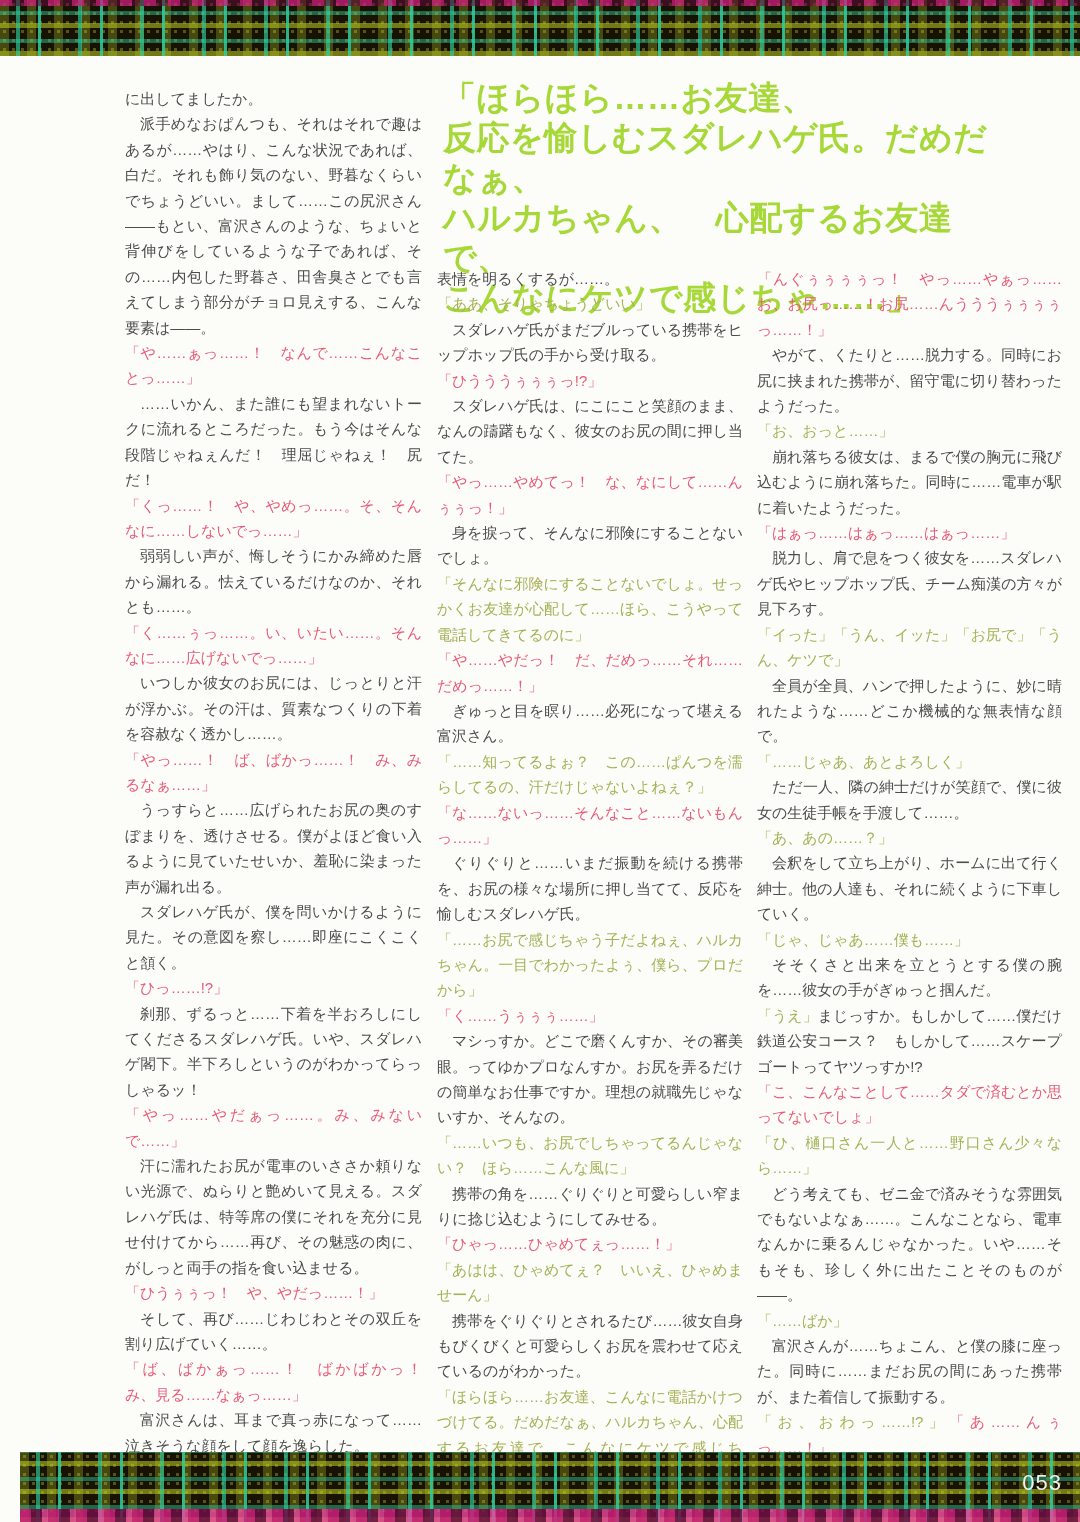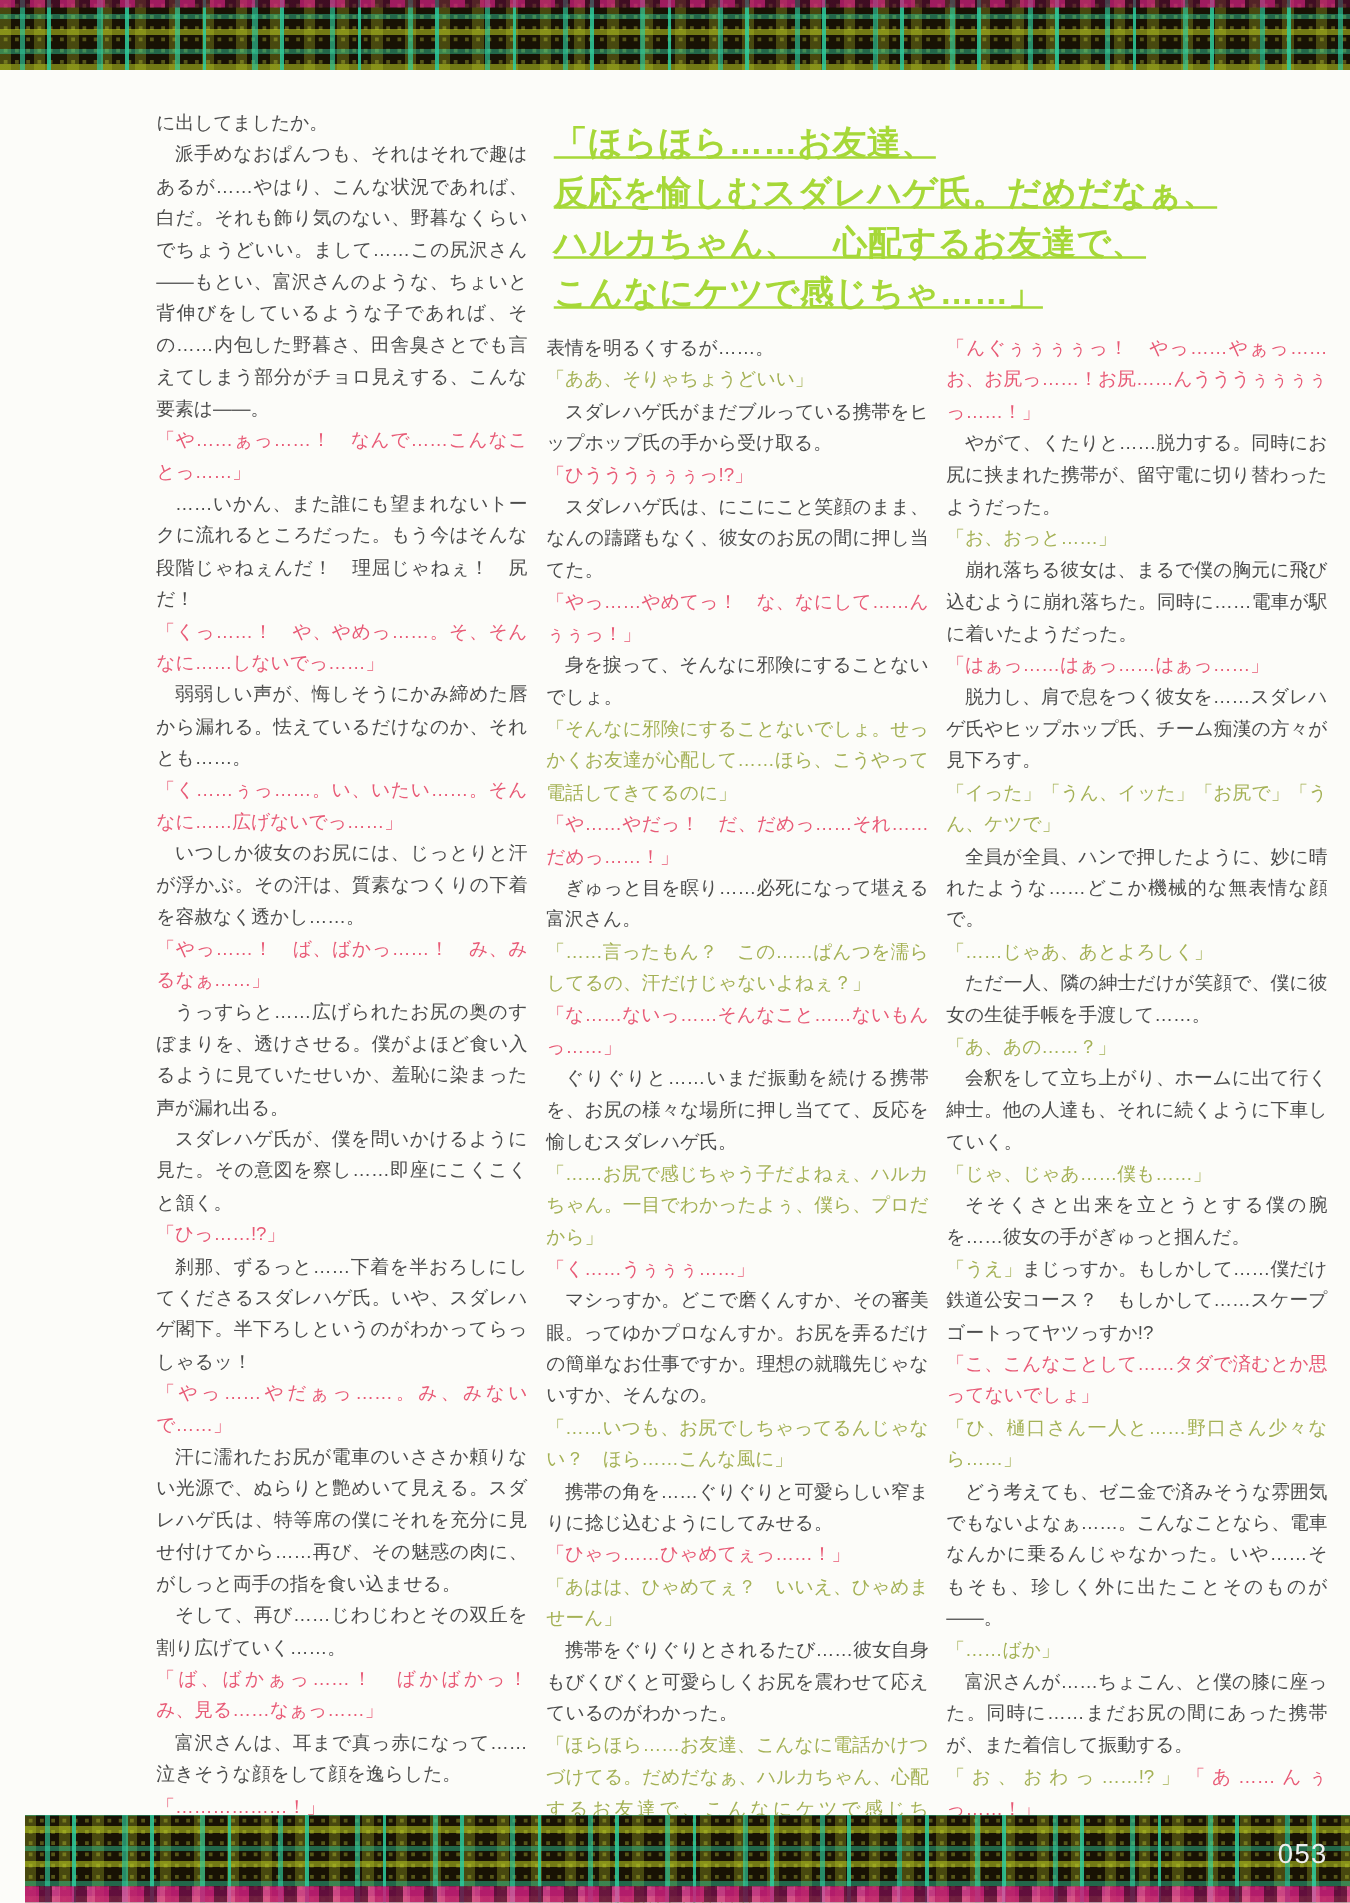--- a/index.html
+++ b/index.html
@@ -18,22 +18,22 @@
   }
   .border-top{position:absolute;top:0;left:0;width:1080px;height:56px;}
   .border-top::before{content:"";position:absolute;top:0;left:0;right:0;height:6px;
     background:repeating-linear-gradient(90deg, rgba(205,30,125,.75) 0 12px, rgba(90,10,55,.6) 12px 24px);}
   .border-bottom{position:absolute;bottom:0;left:0;width:1080px;height:70px;margin-left:20px;}
   .border-bottom::after{content:"";position:absolute;bottom:0;left:0;right:0;height:13px;
     background:repeating-linear-gradient(90deg, rgba(205,30,125,.85) 0 11px, rgba(110,14,70,.85) 11px 22px, rgba(235,70,160,.8) 22px 28px);}
   .page-number{position:absolute;right:38px;bottom:26px;color:#efefef;font-size:22px;letter-spacing:1px;}
 
   
-  .headline{position:absolute;left:443px;top:94px;width:575px;color:var(--headline,#a6d838);
-    font-weight:bold;font-size:27px;line-height:40px;letter-spacing:.5px;text-decoration:underline;}
+  .headline{position:absolute;left:443px;top:78px;width:575px;color:var(--headline,#a6d838);
+    font-weight:bold;font-size:33px;line-height:40px;letter-spacing:.5px;}
 
   
   .col{position:absolute;font-size:15px;line-height:25.4px;text-align:justify;color:var(--narration,#4c4c4c);}
   .col-1{left:125px;top:86px;width:297px;}
   .col-2{left:437px;top:266px;width:306px;}
   .col-3{left:757px;top:266px;width:305px;}
   .para{margin:0;}
   .indent{text-indent:1em;}
   .s-narration{color:var(--narration,#4c4c4c);}
   .s-pink{color:var(--pink,#e85a76);}
@@ -61,38 +61,39 @@
       <p class="para indent"><span class="s-narration">弱弱しい声が、悔しそうにかみ締めた唇から漏れる。怯えているだけなのか、それとも……。</span></p>
       <p class="para"><span class="s-pink">「く……ぅっ……。い、いたい……。そんなに……広げないでっ……」</span></p>
       <p class="para indent"><span class="s-narration">いつしか彼女のお尻には、じっとりと汗が浮かぶ。その汗は、質素なつくりの下着を容赦なく透かし……。</span></p>
       <p class="para"><span class="s-pink">「やっ……！　ば、ばかっ……！　み、みるなぁ……」</span></p>
       <p class="para indent"><span class="s-narration">うっすらと……広げられたお尻の奥のすぼまりを、透けさせる。僕がよほど食い入るように見ていたせいか、羞恥に染まった声が漏れ出る。</span></p>
       <p class="para indent"><span class="s-narration">スダレハゲ氏が、僕を問いかけるように見た。その意図を察し……即座にこくこくと頷く。</span></p>
       <p class="para"><span class="s-pink">「ひっ……!?」</span></p>
       <p class="para indent"><span class="s-narration">刹那、ずるっと……下着を半おろしにしてくださるスダレハゲ氏。いや、スダレハゲ閣下。半下ろしというのがわかってらっしゃるッ！</span></p>
       <p class="para"><span class="s-pink">「やっ……やだぁっ……。み、みないで……」</span></p>
       <p class="para indent"><span class="s-narration">汗に濡れたお尻が電車のいささか頼りない光源で、ぬらりと艶めいて見える。スダレハゲ氏は、特等席の僕にそれを充分に見せ付けてから……再び、その魅惑の肉に、がしっと両手の指を食い込ませる。</span></p>
+      <p class="para"><span class="s-pink">「ひうぅぅっ！　や、やだっ……！」</span></p>
       <p class="para indent"><span class="s-narration">そして、再び……じわじわとその双丘を割り広げていく……。</span></p>
       <p class="para"><span class="s-pink">「ば、ばかぁっ……！　ばかばかっ！　み、見る……なぁっ……」</span></p>
       <p class="para indent"><span class="s-narration">富沢さんは、耳まで真っ赤になって……泣きそうな顔をして顔を逸らした。</span></p>
       <p class="para"><span class="s-pink">「………………！」</span></p>
       <p class="para indent"><span class="s-narration">それを果たして、どう表現していいものか。直接的な物言いは興が殺げる。</span></p>
     </div>
   <div class="col col-2">
       <p class="para"><span class="s-narration">表情を明るくするが……。</span></p>
       <p class="para"><span class="s-green">「ああ、そりゃちょうどいい」</span></p>
       <p class="para indent"><span class="s-narration">スダレハゲ氏がまだブルっている携帯をヒップホップ氏の手から受け取る。</span></p>
       <p class="para"><span class="s-pink">「ひうううぅぅぅっ!?」</span></p>
       <p class="para indent"><span class="s-narration">スダレハゲ氏は、にこにこと笑顔のまま、なんの躊躇もなく、彼女のお尻の間に押し当てた。</span></p>
       <p class="para"><span class="s-pink">「やっ……やめてっ！　な、なにして……んぅぅっ！」</span></p>
       <p class="para indent"><span class="s-narration">身を捩って、そんなに邪険にすることないでしょ。</span></p>
       <p class="para"><span class="s-green">「そんなに邪険にすることないでしょ。せっかくお友達が心配して……ほら、こうやって電話してきてるのに」</span></p>
       <p class="para"><span class="s-pink">「や……やだっ！　だ、だめっ……それ……だめっ……！」</span></p>
       <p class="para indent"><span class="s-narration">ぎゅっと目を瞑り……必死になって堪える富沢さん。</span></p>
-      <p class="para"><span class="s-green">「……言ったもん？　この……ぱんつを濡らしてるの、汗だけじゃないよねぇ？」</span></p>
+      <p class="para"><span class="s-green">「……知ってるよぉ？　この……ぱんつを濡らしてるの、汗だけじゃないよねぇ？」</span></p>
       <p class="para"><span class="s-pink">「な……ないっ……そんなこと……ないもんっ……」</span></p>
       <p class="para indent"><span class="s-narration">ぐりぐりと……いまだ振動を続ける携帯を、お尻の様々な場所に押し当てて、反応を愉しむスダレハゲ氏。</span></p>
       <p class="para"><span class="s-green">「……お尻で感じちゃう子だよねぇ、ハルカちゃん。一目でわかったよぅ、僕ら、プロだから」</span></p>
       <p class="para"><span class="s-pink">「く……うぅぅぅ……」</span></p>
       <p class="para indent"><span class="s-narration">マシっすか。どこで磨くんすか、その審美眼。ってゆかプロなんすか。お尻を弄るだけの簡単なお仕事ですか。理想の就職先じゃないすか、そんなの。</span></p>
       <p class="para"><span class="s-green">「……いつも、お尻でしちゃってるんじゃない？　ほら……こんな風に」</span></p>
       <p class="para indent"><span class="s-narration">携帯の角を……ぐりぐりと可愛らしい窄まりに捻じ込むようにしてみせる。</span></p>
       <p class="para"><span class="s-pink">「ひゃっ……ひゃめてぇっ……！」</span></p>
       <p class="para"><span class="s-green">「あはは、ひゃめてぇ？　いいえ、ひゃめませーん」</span></p>
       <p class="para indent"><span class="s-narration">携帯をぐりぐりとされるたび……彼女自身もびくびくと可愛らしくお尻を震わせて応えているのがわかった。</span></p>

